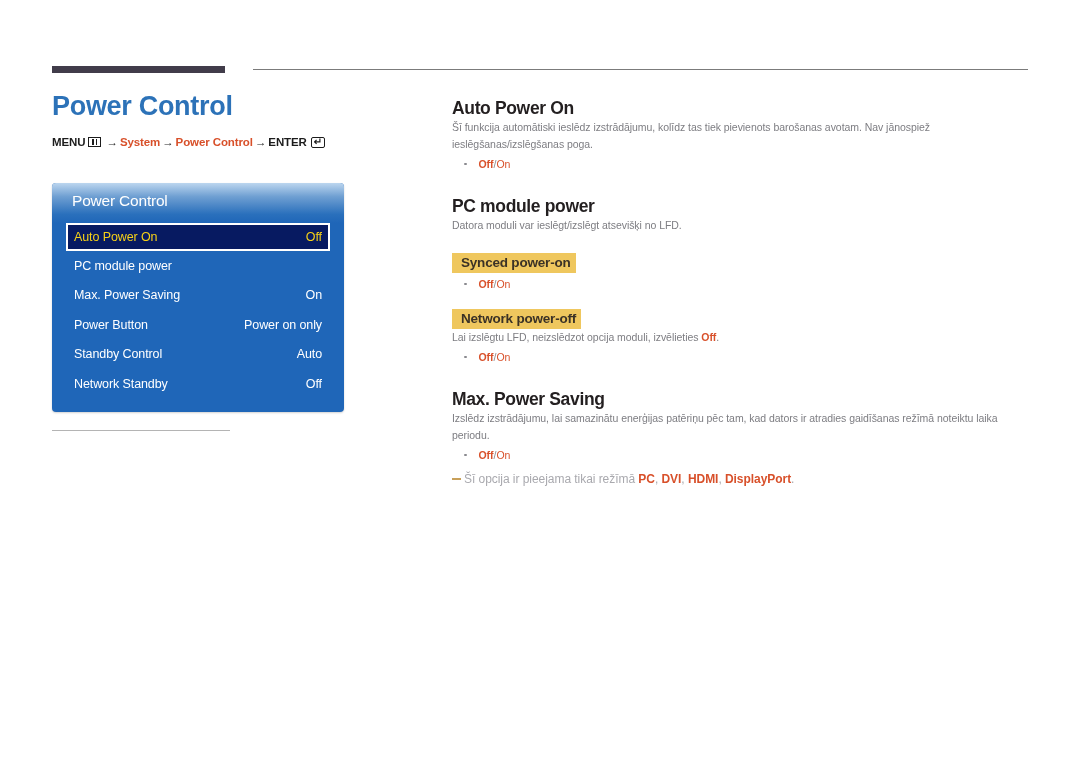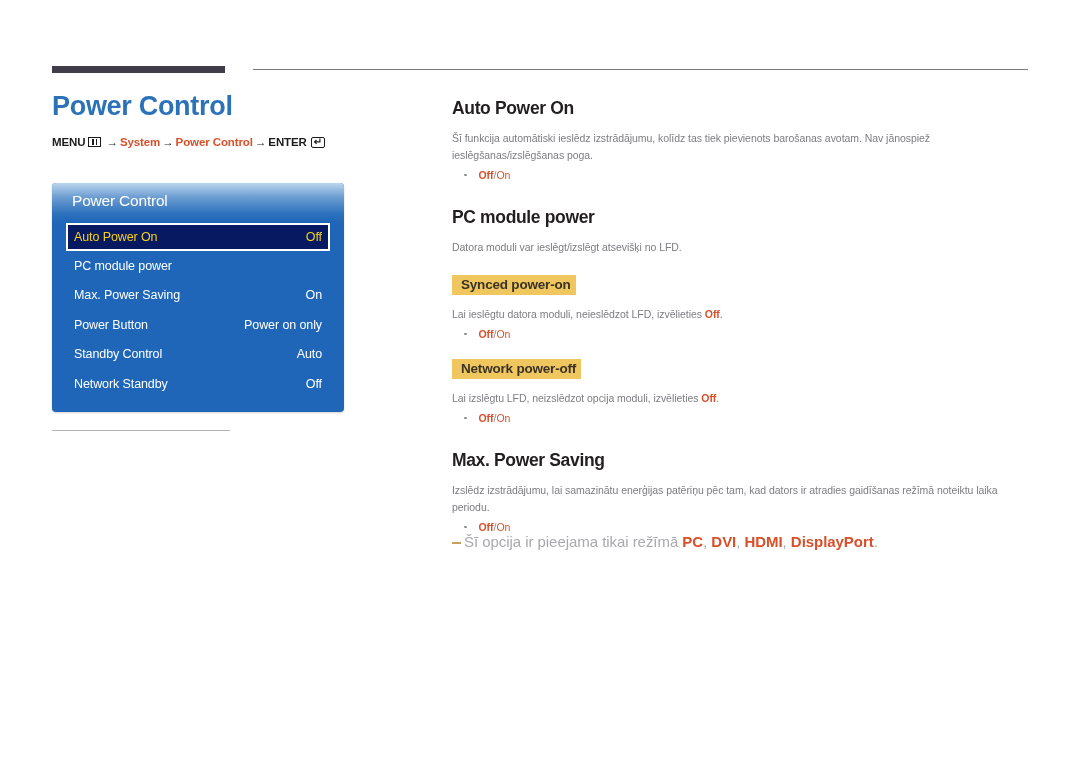--- a/index.html
+++ b/index.html
@@ -104,21 +104,21 @@
   
   .right-col { position: absolute; left: 452px; top: 98px; width: 578px; }
 
   .sec-title {
     font-size: 17.5px; font-weight: bold; color: #231f20;
     letter-spacing: -0.35px; line-height: 1.2;
   }
   .sec-title.spaced { margin-top: 26px; }
 
   .body-text {
-    margin-top: 11px; font-size: 10.5px; color: #7d7d82;
+    margin-top: 0; font-size: 10.5px; color: #7d7d82;
     line-height: 1.62; letter-spacing: -0.05px;
   }
   .body-text .hl { color: #d8502a; font-weight: bold; }
 
   .bullet {
     margin-top: 5px; padding-left: 12px;
     font-size: 10.5px; color: #8a8a8f; letter-spacing: -0.05px;
   }
   .bullet .dot {
     display: inline-block; width: 2.5px; height: 2.5px; background: #8a8a8f;
@@ -129,21 +129,21 @@
   .bullet .b-on  { color: #d8502a; }
 
   .subhead {
     display: inline-block; margin-top: 19px;
     background: #efc75e; color: #3b3226;
     font-size: 13.5px; font-weight: bold;
     padding: 2px 5px 3px 9px; letter-spacing: -0.2px;
   }
 
   .note {
-    font-size: 15px; color: #a9a9ae;
+    margin-top: 11px; font-size: 12px; color: #a9a9ae;
     letter-spacing: -0.05px;
   }
   .note .dash {
     display: inline-block; width: 9px; height: 1.6px; background: #c8a05a;
     vertical-align: 3px; margin-right: 3px;
   }
   .note .mode { color: #d8502a; font-weight: bold; }
 </style>
 </head>
 <body>
@@ -210,21 +210,20 @@
     <p class="body-text">Šī funkcija automātiski ieslēdz izstrādājumu, kolīdz tas tiek pievienots barošanas avotam. Nav jānospiež ieslēgšanas/izslēgšanas poga.</p>
     <div class="bullet">
       <span class="dot"></span><span class="b-off">Off</span><span class="b-sep">/</span><span class="b-on">On</span>
     </div>
 
     
     <h2 class="sec-title spaced">PC module power</h2>
     <p class="body-text">Datora moduli var ieslēgt/izslēgt atsevišķi no LFD.</p>
 
     <div class="subhead">Synced power-on</div>
-    <p class="body-text"><span>Lai ieslēgtu datora moduli, neieslēdzot LFD, izvēlieties </span><span class="hl">Off</span><span>.</span></p>
     <div class="bullet">
       <span class="dot"></span><span class="b-off">Off</span><span class="b-sep">/</span><span class="b-on">On</span>
     </div>
 
     <div class="subhead">Network power-off</div>
     <p class="body-text"><span>Lai izslēgtu LFD, neizslēdzot opcija moduli, izvēlieties </span><span class="hl">Off</span><span>.</span></p>
     <div class="bullet">
       <span class="dot"></span><span class="b-off">Off</span><span class="b-sep">/</span><span class="b-on">On</span>
     </div>
 

